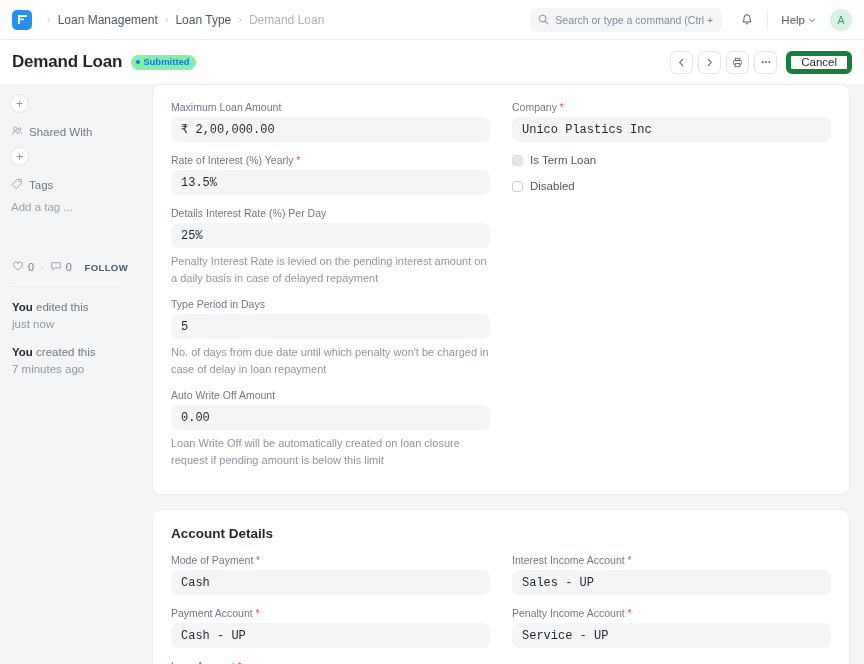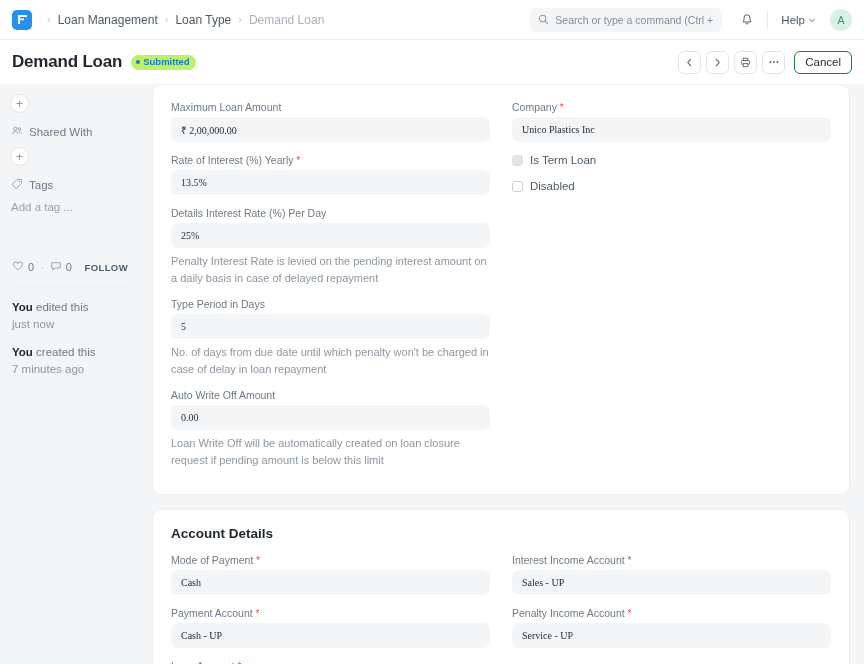--- a/index.html
+++ b/index.html
@@ -66,42 +66,42 @@
 
   
   .pagehead {
     height: 44px; background: #fff;
     display: flex; align-items: center; padding: 0 12px;
     position: relative;
   }
   .title-wrap { display: flex; align-items: center; gap: 9px; }
   .page-title { font-size: 17px; font-weight: 700; letter-spacing: -0.2px; }
   .badge {
-    background: #bef264; color: #1579d0;
+    background: #86efac; color: #1579d0;
     font-size: 9.5px; font-weight: 600;
     padding: 2.5px 6px 3px 5px; border-radius: 8px;
     display: flex; align-items: center; gap: 3px;
     line-height: 1;
   }
   .badge .dot {
     width: 4px; height: 4px; border-radius: 50%; background: #1579d0;
     display: inline-block;
   }
   .head-actions {
     position: absolute; right: 12px; top: 0; height: 44px;
     display: flex; align-items: center; gap: 5px;
   }
   .btn-ico {
     width: 23px; height: 23px; border-radius: 6px;
     border: 1px solid #e2e6e9; background: #fff;
     display: flex; align-items: center; justify-content: center;
     cursor: pointer; color: #4c5a67;
   }
   .btn-text {
-    height: 23px; border-radius: 6px; border: 1px solid #15803d;
+    height: 23px; border-radius: 6px; border: 5px solid #15803d;
     background: #fff; font-size: 11.5px; color: #1f272e;
     padding: 0 10px; display: flex; align-items: center;
     cursor: pointer; font-family: "Liberation Sans", sans-serif;
     margin-left: 4px;
   }
 
   
   .layout { display: flex; height: calc(664px - 40px - 44px); }
 
   
@@ -145,23 +145,23 @@
     font-size: 13.5px; font-weight: 700; color: #1f272e; margin-bottom: 13px;
   }
   .field { margin-bottom: 12px; }
   .flabel {
     font-size: 10.5px; color: #6e7a87; margin-bottom: 4px; display: block;
   }
   .req { color: #e24c4c; font-size: 10px; }
   .finput {
     width: 100%; height: 25px; background: #f4f5f6;
     border: 1px solid transparent; border-radius: 7px;
-    font-size: 10px; color: #1f272e;
+    font-size: 12px; color: #1f272e;
     padding: 0 9px; outline: none;
-    font-family: Liberation Serif, serif;
+    font-family: Liberation Mono, monospace;
   }
   .fhelp {
     font-size: 11px; color: #8d97a0; line-height: 1.5; margin-top: 5px;
   }
   .cbrow { display: flex; align-items: center; gap: 7px; margin-bottom: 14px; }
   .cbox {
     width: 11px; height: 11px; border-radius: 3px;
     border: 1px solid #c8ced3; background: #fff; flex: 0 0 auto;
     cursor: pointer;
   }

